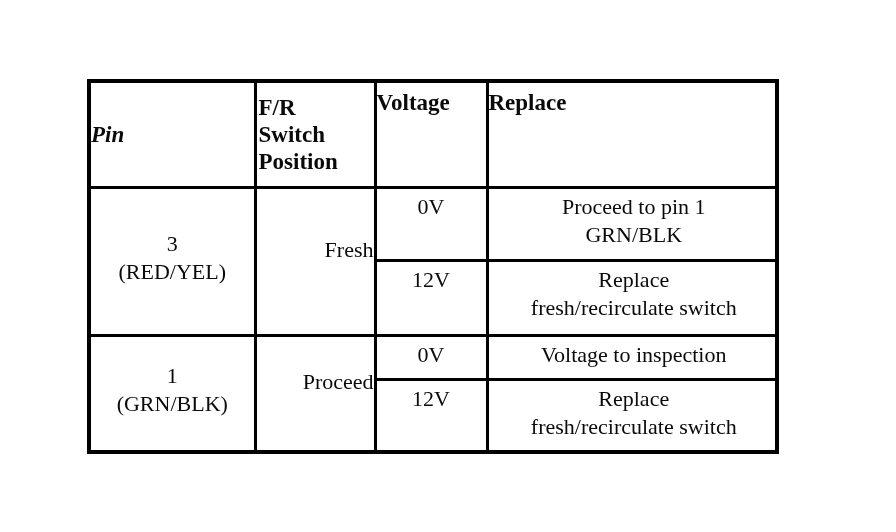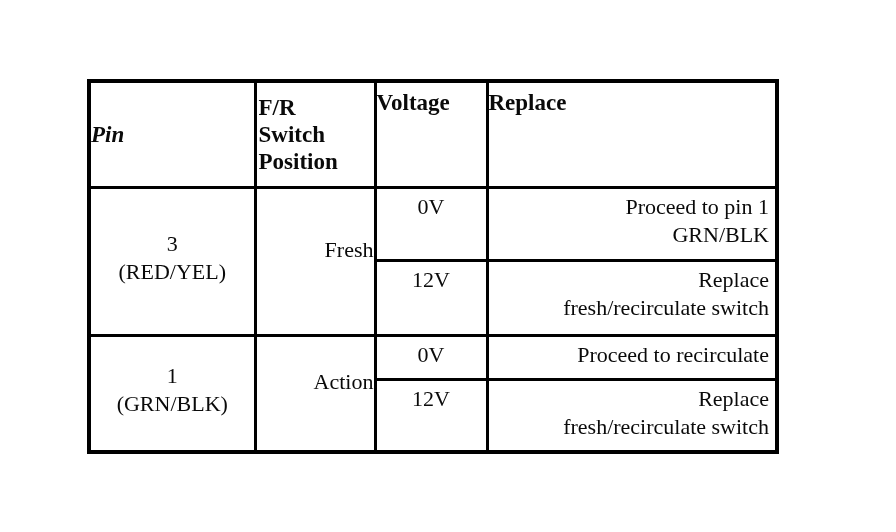--- a/index.html
+++ b/index.html
@@ -68,21 +68,21 @@
     text-align: right;
     vertical-align: middle;
     padding-bottom: 22px;
   }
   td.volt-cell {
     text-align: center;
     vertical-align: top;
     padding-top: 4px;
   }
   td.action-cell {
-    text-align: right;
+    text-align: center;
     vertical-align: top;
     padding: 4px 6px 4px 10px;
   }
 </style>
 </head>
 <body>
 
 <div class="canvas">
   <table class="diag">
     <colgroup>
@@ -111,23 +111,23 @@
       </tr>
       <tr class="row-g1b">
         <td class="volt-cell pre">12V</td>
         <td class="action-cell pre">Replace
 fresh/recirculate switch</td>
       </tr>
 
       <tr class="row-g2a">
         <td class="pin-cell pre" rowspan="2">1
 (GRN/BLK)</td>
-        <td class="pos-cell pre" rowspan="2">Action</td>
+        <td class="pos-cell pre" rowspan="2">Proceed</td>
         <td class="volt-cell pre">0V</td>
-        <td class="action-cell pre">Proceed to recirculate</td>
+        <td class="action-cell pre">Voltage to inspection</td>
       </tr>
       <tr class="row-g2b">
         <td class="volt-cell pre">12V</td>
         <td class="action-cell pre">Replace
 fresh/recirculate switch</td>
       </tr>
     </tbody>
   </table>
 </div>
 

